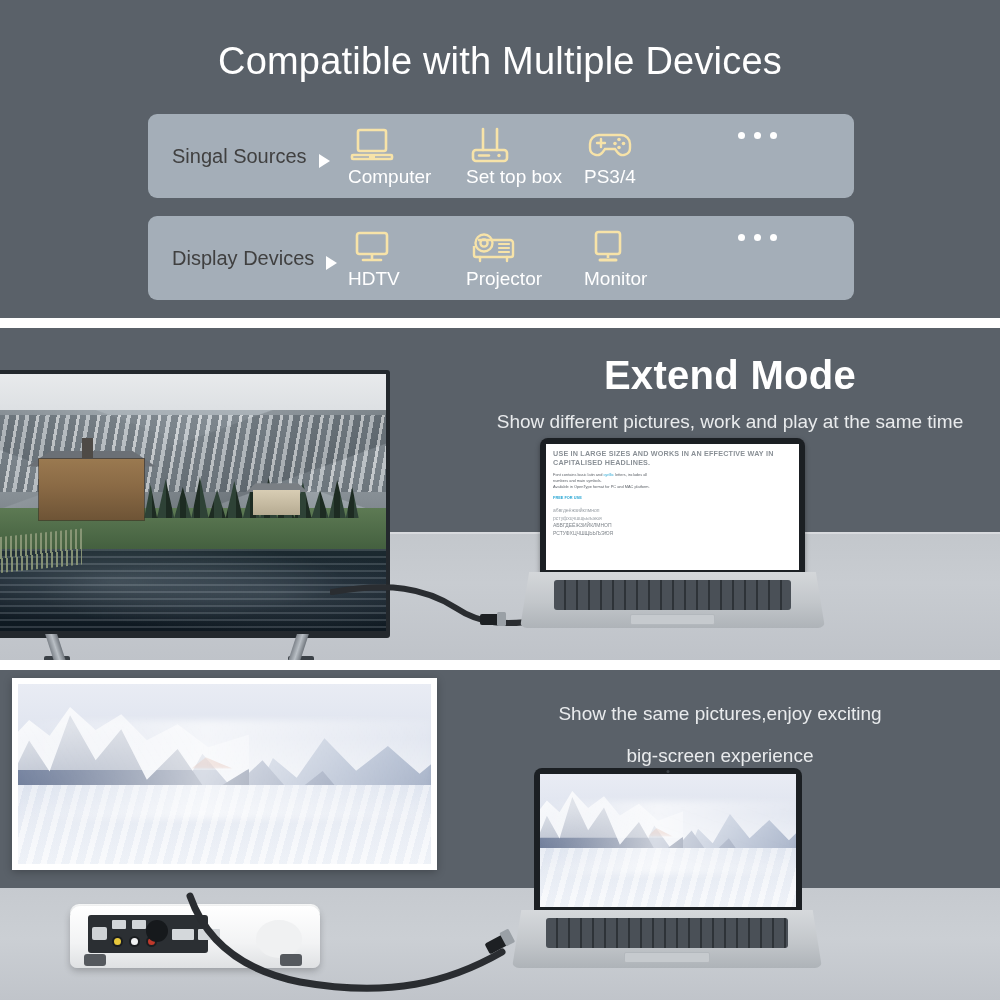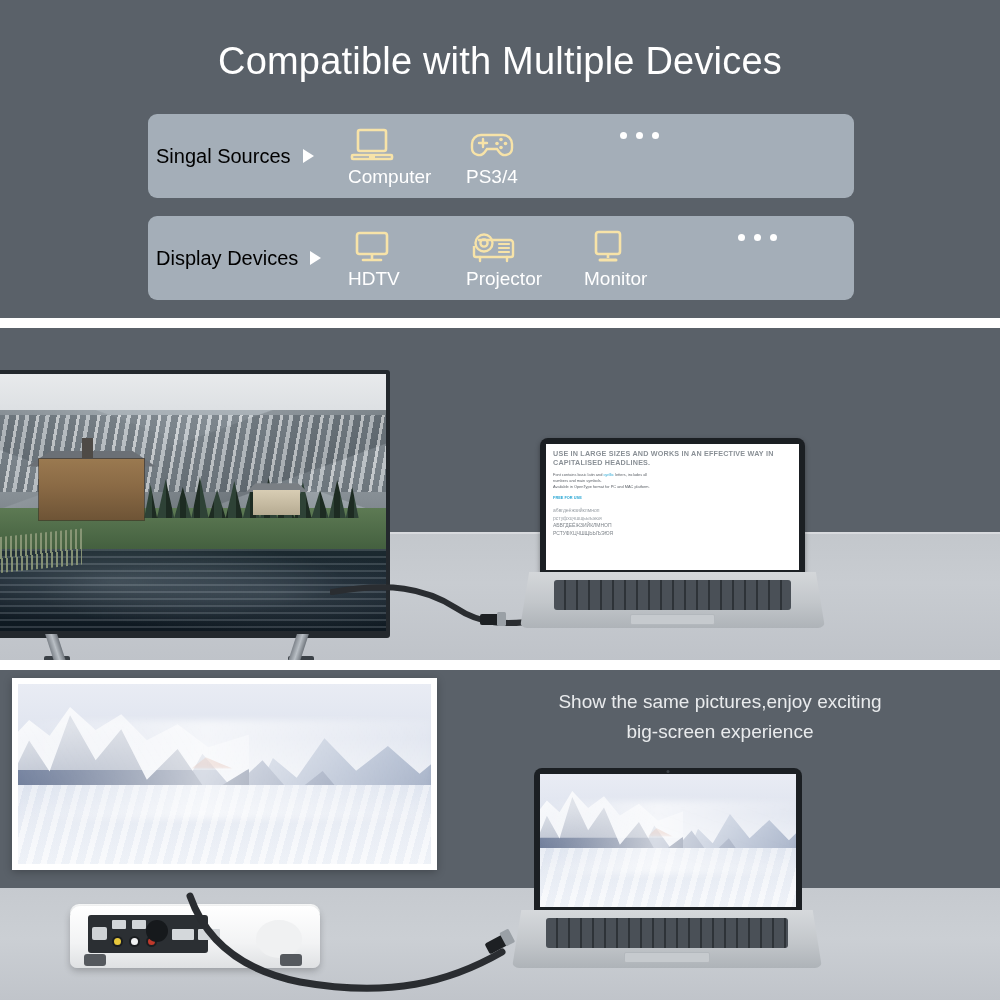--- a/index.html
+++ b/index.html
@@ -24,22 +24,22 @@
     font-family:"Liberation Sans", sans-serif;
   }
   .panel {
     position:absolute; left:148px; width:706px; height:84px;
     background:#a4aeb8; border-radius:9px;
     display:flex; align-items:center;
   }
   .panel.p1 { top:114px; }
   .panel.p2 { top:216px; }
   .panel-label {
-    color:#000000; font-size:20px; white-space:nowrap;
-    padding-left:8px; display:flex; align-items:center; gap:12px;
+    color:#404040; font-size:20px; white-space:nowrap;
+    padding-left:24px; display:flex; align-items:flex-end; gap:12px;
     width:200px;
   }
   .tri { width:0;height:0;border-left:11px solid #ffffff;
          border-top:7px solid transparent;border-bottom:7px solid transparent; }
   .dev-row { display:flex; align-items:flex-start; flex:1; }
   .dev {
     width:118px; text-align:center;
     display:flex; flex-direction:column; align-items:flex-start;
     justify-content:flex-start; gap:1px;
   }
@@ -174,21 +174,21 @@
   
   .sec-mirror {
     position:absolute; left:0; top:670px; width:1000px; height:330px;
     background:#5a6169; overflow:hidden;
   }
   .desk-m {
     position:absolute; left:0; bottom:0; width:1000px; height:112px;
     background:linear-gradient(180deg,#c6cacf 0%,#cbcfd4 45%,#c0c4ca 100%);
   }
   .mirror-text { position:absolute; left:510px; top:14px; width:420px; }
-  .mirror-text .mode-sub { margin-top:6px; }
+  .mirror-text .mode-sub { margin-top:18px; }
 
   
   .proj-screen {
     position:absolute; left:12px; top:8px; width:425px; height:192px;
     background:#fff; padding:6px;
     box-shadow:0 2px 8px rgba(0,0,0,.25);
   }
   .proj-img { width:100%; height:100%; overflow:hidden; position:relative; }
 
   
@@ -287,20 +287,32 @@
           <span>
             <svg width="48" height="40" viewBox="0 0 48 40">
               <rect x="10" y="4" width="28" height="21" rx="2" fill="none" stroke="#f7e3a8" stroke-width="2.6"></rect>
               <path d="M5 29 H43 a1 1 0 0 1 1 1 v2 a1 1 0 0 1 -1 1 H5 a1 1 0 0 1 -1 -1 v-2 a1 1 0 0 1 1 -1 z" fill="none" stroke="#f7e3a8" stroke-width="2.6"></path>
               <line x1="21" y1="31" x2="27" y2="31" stroke="#f7e3a8" stroke-width="2"></line>
             </svg>
           </span>
           <span class="dev-name">Computer</span>
         </div>
 
+        <div class="dev">
+          <span>
+            <svg width="48" height="40" viewBox="0 0 48 40">
+              <line x1="17" y1="3" x2="17" y2="24" stroke="#f7e3a8" stroke-width="2.6" stroke-linecap="round"></line>
+              <line x1="31" y1="3" x2="31" y2="24" stroke="#f7e3a8" stroke-width="2.6" stroke-linecap="round"></line>
+              <rect x="7" y="24" width="34" height="11" rx="3" fill="none" stroke="#f7e3a8" stroke-width="2.6"></rect>
+              <line x1="13" y1="29.5" x2="23" y2="29.5" stroke="#f7e3a8" stroke-width="2.4" stroke-linecap="round"></line>
+              <circle cx="33" cy="29.5" r="1.7" fill="#f7e3a8"></circle>
+            </svg>
+          </span>
+          <span class="dev-name">Set top box</span>
+        </div>
 
         <div class="dev">
           <span>
             <svg width="52" height="40" viewBox="0 0 52 40">
               <path d="M15 9 H37 a9 9 0 0 1 9 9 v4 a7 7 0 0 1 -12.6 4.2 L31 23 H21 l-2.4 3.2 A7 7 0 0 1 6 22 v-4 a9 9 0 0 1 9 -9 z" fill="none" stroke="#f7e3a8" stroke-width="2.4"></path>
               <line x1="13" y1="17" x2="21" y2="17" stroke="#f7e3a8" stroke-width="2.4" stroke-linecap="round"></line>
               <line x1="17" y1="13" x2="17" y2="21" stroke="#f7e3a8" stroke-width="2.4" stroke-linecap="round"></line>
               <circle cx="35" cy="13.5" r="1.8" fill="#f7e3a8"></circle>
               <circle cx="39.5" cy="17.5" r="1.8" fill="#f7e3a8"></circle>
               <circle cx="31" cy="17.5" r="1.8" fill="#f7e3a8"></circle>
@@ -372,20 +384,24 @@
     </div>
   </section>
 
   <div class="divider div1"></div>
 
   <section class="sec-extend">
     <div class="desk">
         <div class="desk-edge"></div>
       </div>
 
+    <div class="extend-text">
+      <div class="mode-title">Extend Mode</div>
+      <div class="mode-sub">Show different pictures, work and play at the same time</div>
+    </div>
 
     <div class="tv">
       <div class="tv-bezel">
         <div class="tv-screen">
           <div class="scene-chalet">
             <div class="sky-ch"></div>
             <div class="mtn-ch"></div>
             <div class="mtn-ridge"></div>
             <div class="grass-ch"></div>
             <div class="trees-ch"></div>

